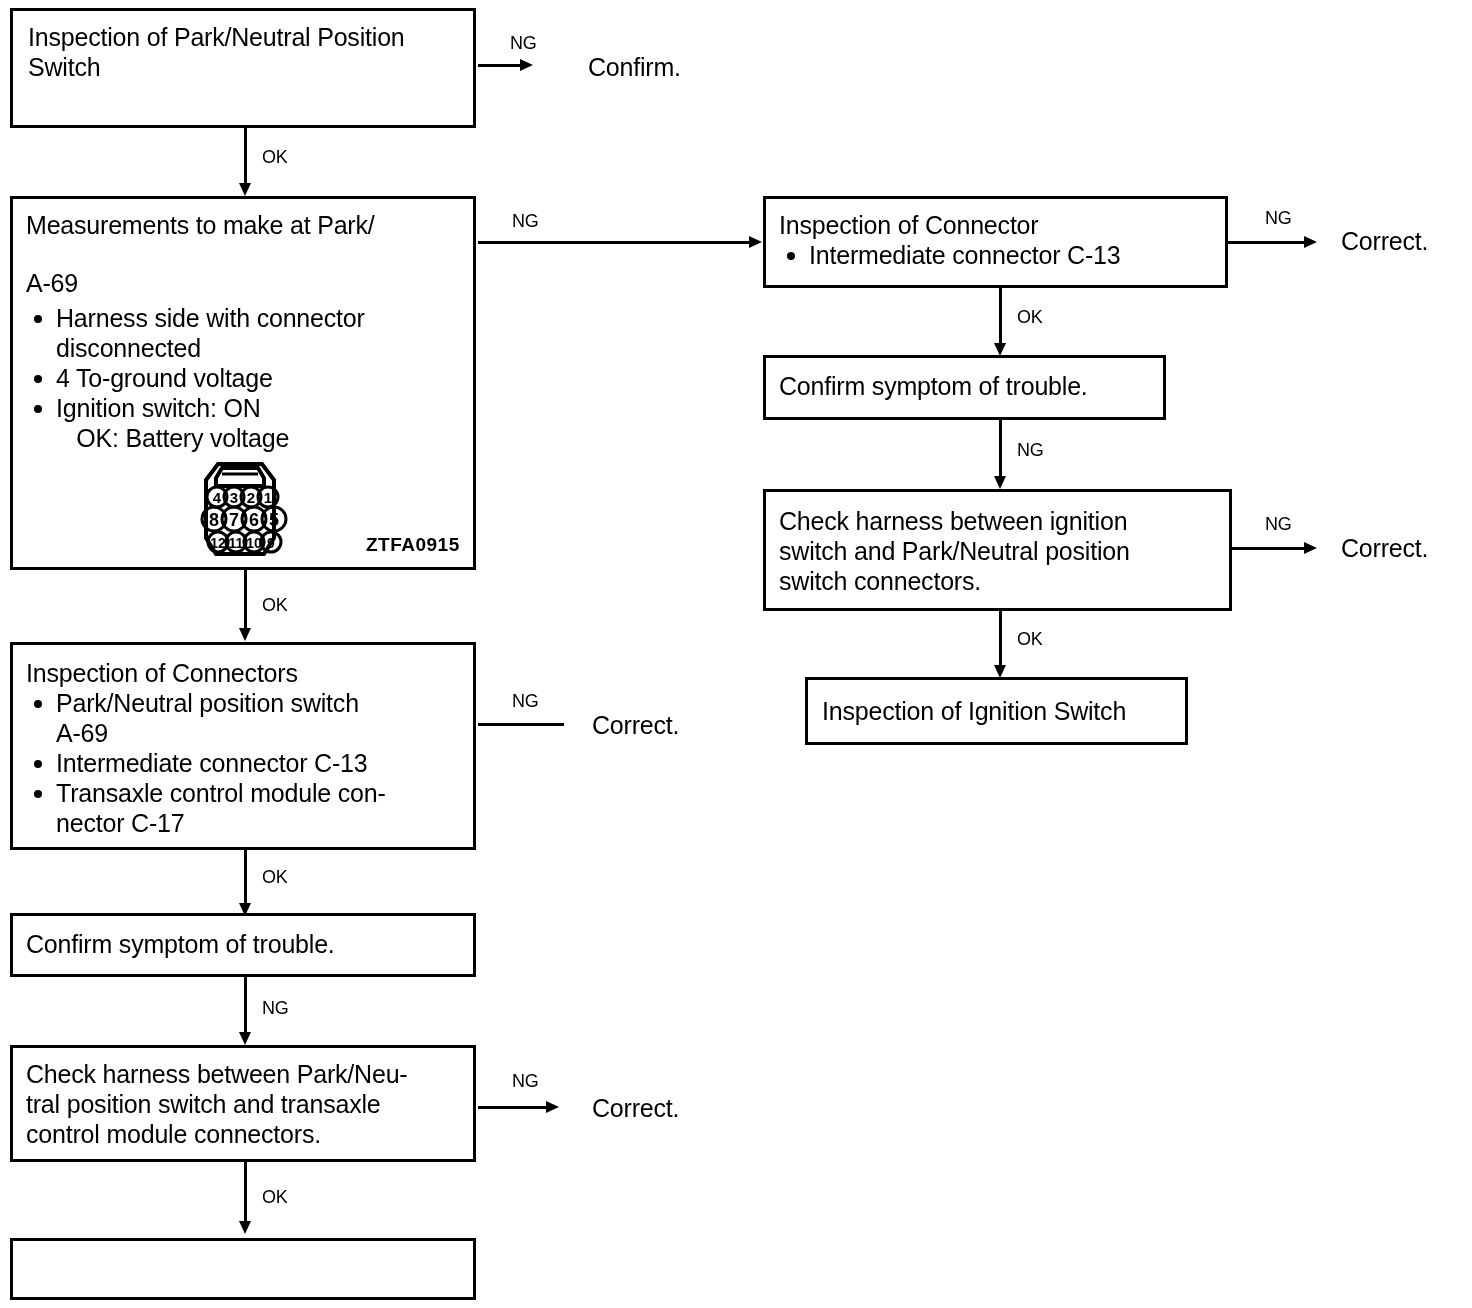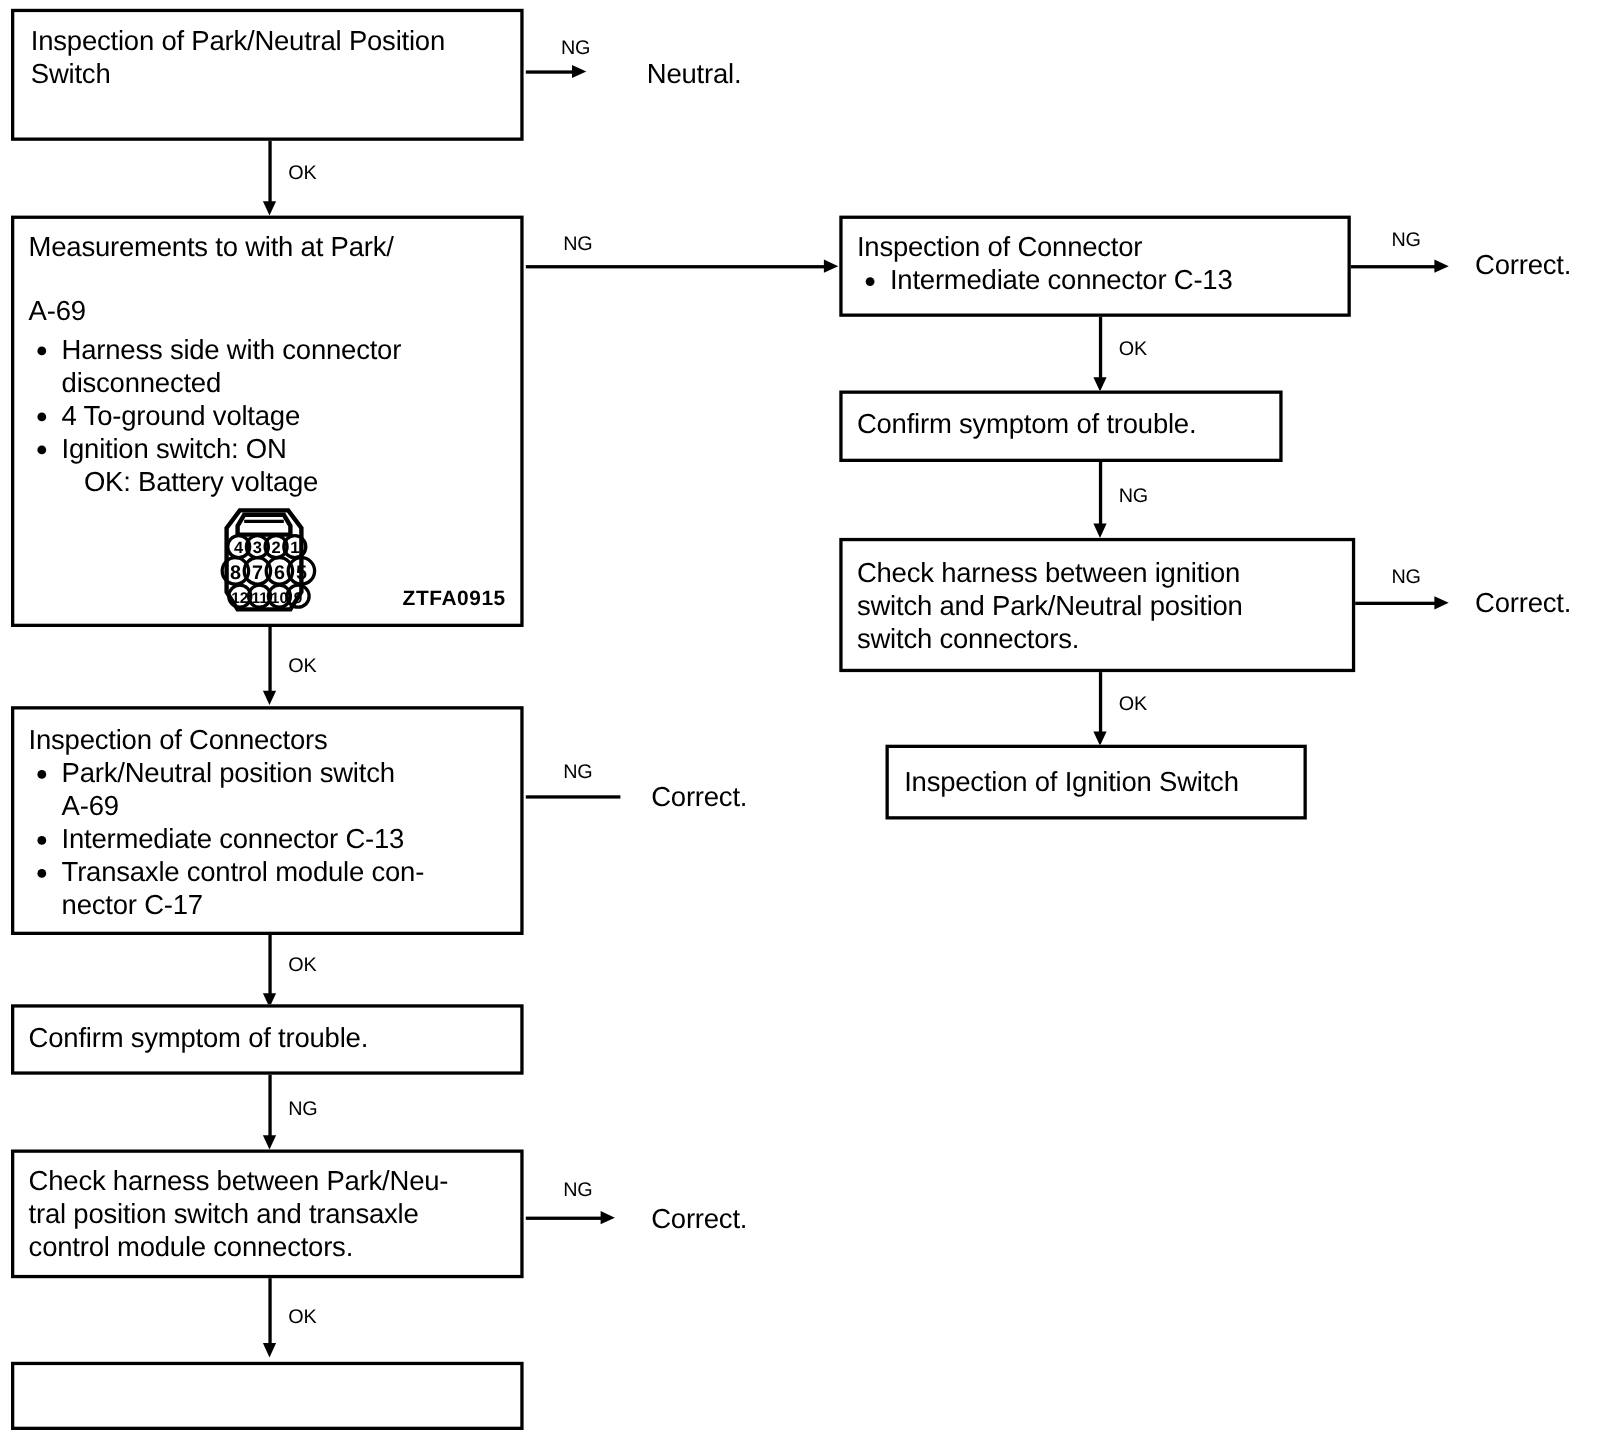--- a/index.html
+++ b/index.html
@@ -110,28 +110,28 @@
 
 <div id="canvas">
 
   <div class="box" style="left:10px; top:8px; width:466px; height:120px;"></div>
   <div class="box-text" style="left:28px; top:22px; width:440px;">Inspection of Park/Neutral Position</div>
   <div class="box-text" style="left:28px; top:52px; width:440px;">Switch</div>
 
   <div class="edge-label" style="left:510px; top:30px;">NG</div>
   <div class="hline" style="left:478px; top:64px; width:44px;"></div>
   <div class="arrow-right" style="left:520px; top:59px;"></div>
-  <div class="plain-text" style="left:588px; top:52px;">Neutral.</div>
+  <div class="plain-text" style="left:588px; top:52px;">Confirm.</div>
 
   <div class="vline" style="left:244px; top:128px; height:60px;"></div>
   <div class="arrow-down" style="left:239px; top:183px;"></div>
   <div class="edge-label" style="left:262px; top:144px;">OK</div>
 
   <div class="box" style="left:10px; top:196px; width:466px; height:374px;"></div>
-  <div class="box-text" style="left:26px; top:210px; width:440px;">Measurements to with at Park/</div>
+  <div class="box-text" style="left:26px; top:210px; width:440px;">Measurements to make at Park/</div>
   <div class="box-text" style="left:26px; top:268px; width:440px;">A-69</div>
   <ul class="bullet-list" style="left:22px; top:303px; width:446px;">
     <li>Harness side with connector
 disconnected</li>
     <li>4 To-ground voltage</li>
     <li>Ignition switch: ON
    OK: Battery voltage</li>
   </ul>
 
   <div class="connector-art" style="left:178px; top:450px; width:124px; height:112px;">

